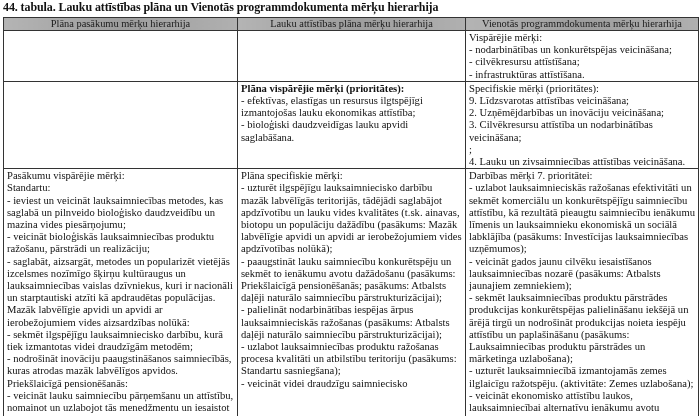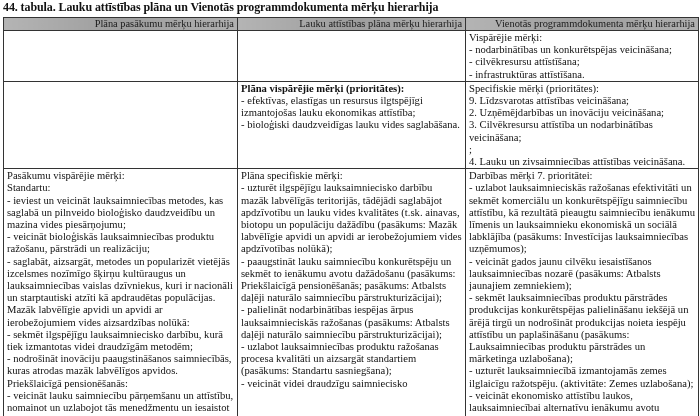--- a/index.html
+++ b/index.html
@@ -17,21 +17,21 @@
       position: absolute; left: 3px; top: 17px;
       width: 695px; border-collapse: collapse; table-layout: fixed;
       font-size: 10.6px; line-height: 12.2px;
     }
     col.c1 { width: 234px; }
     col.c2 { width: 228px; }
     col.c3 { width: 233px; }
     th {
       background: #a9a9a9;
       background-image: linear-gradient(90deg, #b4b4b4 0%, #9d9d9d 50%, #b0b0b0 100%);
-      font-weight: normal; text-align: right;
+      font-weight: normal; text-align: center;
       border: 1px solid #333;
       padding: 0 3px; height: 12px; line-height: 12px;
       font-size: 10.4px; color: #1a1a1a; white-space: nowrap; overflow: hidden;
     }
     td {
       border: 1px solid #333; vertical-align: top;
       padding: 1px 3px 0 3px;
     }
     tr.r1 td { height: 46px; }
     tr.r2 td { height: 68px; }
@@ -72,21 +72,21 @@
           </div>
       </td>
     </tr>
     <tr class="r2">
       <td></td>
       <td>
         <div class="cell">
           <span class="line bold">Plāna vispārējie mērķi (prioritātes):</span>
           <div>
               <span class="line">- efektīvas, elastīgas un resursus ilgtspējīgi izmantojošas lauku ekonomikas attīstība;</span>
-              <span class="line">- bioloģiski daudzveidīgas lauku vides saglabāšana.</span>
+              <span class="line">- bioloģiski daudzveidīgas lauku apvidi saglabāšana.</span>
             </div>
         </div>
       </td>
       <td>
         <div class="cell">
             <span class="line">Specifiskie mērķi (prioritātes):</span>
             <span class="line">9. Līdzsvarotas attīstības veicināšana;</span>
             <span class="line">2. Uzņēmējdarbības un inovāciju veicināšana;</span>
             <span class="line">3. Cilvēkresursu attīstība un nodarbinātības veicināšana;</span>
             <span class="line">;</span>
@@ -108,21 +108,21 @@
             <span class="line">Priekšlaicīgā pensionēšanās:</span>
             <span class="line">- veicināt lauku saimniecību pārņemšanu un attīstību, nomainot un uzlabojot tās menedžmentu un iesaistot jaunus un/vai ekonomiski aktīvus cilvēkus.</span>
           </div>
       </td>
       <td>
         <div class="cell">
             <span class="line">Plāna specifiskie mērķi:</span>
             <span class="line">- uzturēt ilgspējīgu lauksaimniecisko darbību mazāk labvēlīgās teritorijās, tādējādi saglabājot apdzīvotību un lauku vides kvalitātes (t.sk. ainavas, biotopu un populāciju dažādību (pasākums: Mazāk labvēlīgie apvidi un apvidi ar ierobežojumiem vides apdzīvotības nolūkā);</span>
             <span class="line"> - paaugstināt lauku saimniecību konkurētspēju un sekmēt to ienākumu avotu dažādošanu (pasākums: Priekšlaicīgā pensionēšanās; pasākums: Atbalsts daļēji naturālo saimniecību pārstrukturizācijai);</span>
             <span class="line">- palielināt nodarbinātības iespējas ārpus lauksaimnieciskās ražošanas (pasākums: Atbalsts daļēji naturālo saimniecību pārstrukturizācijai);</span>
-            <span class="line">- uzlabot lauksaimniecības produktu ražošanas procesa kvalitāti un aizsargāt standartiem (pasākums: Standartu sasniegšana);</span>
+            <span class="line">- uzlabot lauksaimniecības produktu ražošanas procesa kvalitāti un atbilstību teritoriju (pasākums: Standartu sasniegšana);</span>
             <span class="line">- veicināt videi draudzīgu saimniecisko</span>
           </div>
       </td>
       <td>
         <div class="cell">
             <span class="line">Darbības mērķi 7. prioritātei:</span>
             <span class="line">- uzlabot lauksaimnieciskās ražošanas efektivitāti un sekmēt komerciālu un konkurētspējīgu saimniecību attīstību, kā rezultātā pieaugtu saimniecību ienākumu līmenis un lauksaimnieku ekonomiskā un sociālā labklājība (pasākums: Investīcijas lauksaimniecības uzņēmumos);</span>
             <span class="line">- veicināt gados jaunu cilvēku iesaistīšanos lauksaimniecības nozarē (pasākums: Atbalsts jaunajiem zemniekiem);</span>
             <span class="line">- sekmēt lauksaimniecības produktu pārstrādes produkcijas konkurētspējas palielināšanu iekšējā un ārējā tirgū un nodrošināt produkcijas noieta iespēju attīstību un paplašināšanu (pasākums: Lauksaimniecības produktu pārstrādes un mārketinga uzlabošana);</span>
             <span class="line">- uzturēt lauksaimniecībā izmantojamās zemes ilglaicīgu ražotspēju. (aktivitāte: Zemes uzlabošana);</span>

